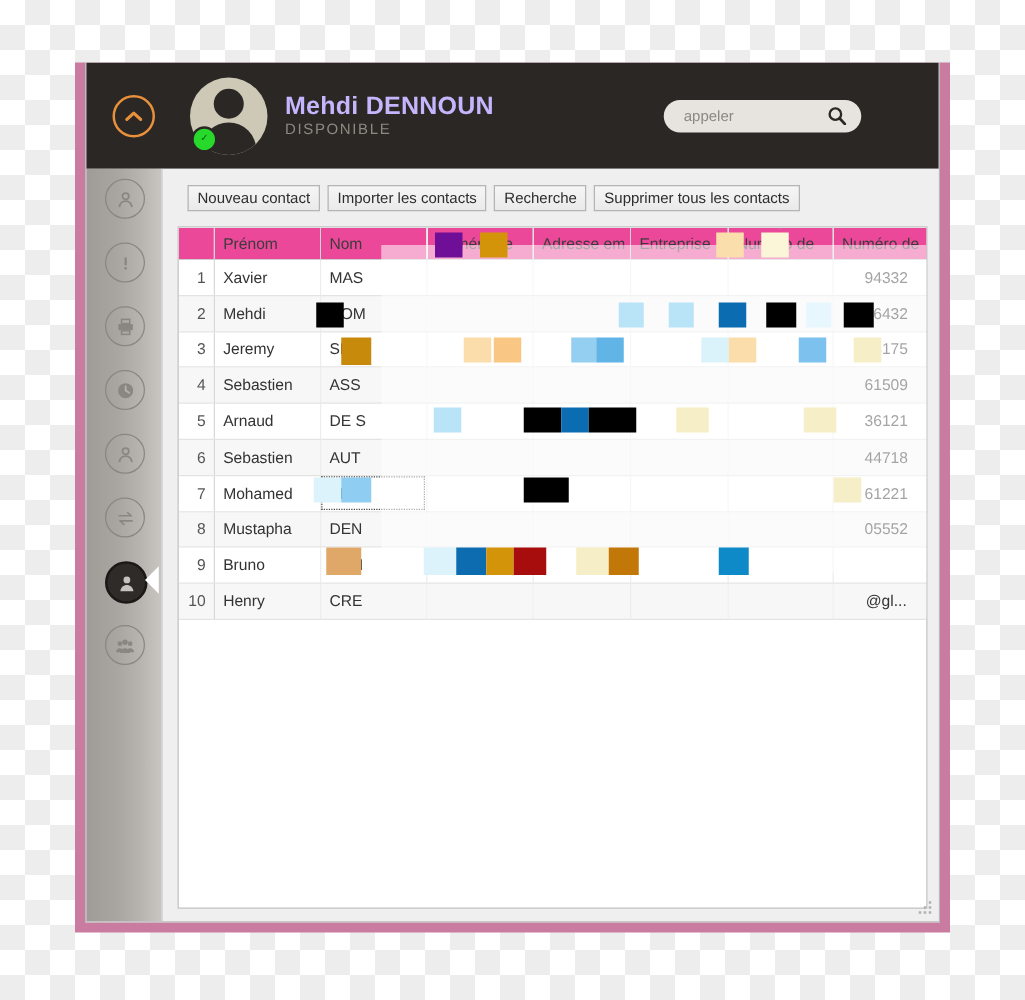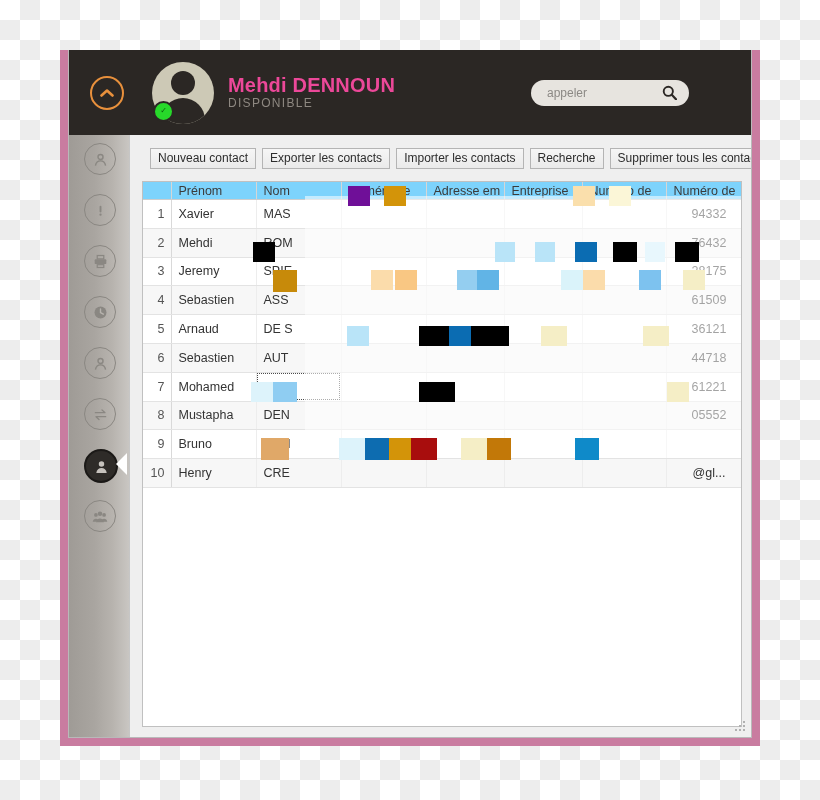--- a/index.html
+++ b/index.html
@@ -59,21 +59,21 @@
     width:44px;height:34px;border-radius:22px 22px 0 0;background:#2b2724;
   }
   #presence-dot{
     position:absolute;left:1px;bottom:2px;width:17px;height:17px;border-radius:50%;
     background:#27d92a;border:2px solid #2b2724;
     display:flex;align-items:center;justify-content:center;
     color:#0b5c0c;font-size:8px;line-height:1;
   }
 
   #user-text{margin-left:14px;flex:none;}
-  #user-name{color:#ec4899;font-size:20px;font-weight:bold;letter-spacing:.2px;line-height:21px;}
+  #user-name{color:#c4b5fd;font-size:20px;font-weight:bold;letter-spacing:.2px;line-height:21px;}
   #user-status{color:#8e8881;font-size:12px;letter-spacing:1.3px;line-height:14px;}
 
   #search-box{
     position:absolute;right:62px;top:50%;transform:translateY(-50%);
     width:158px;height:26px;border-radius:13px;background:#e7e4df;
     display:flex;align-items:center;
   }
   #search-input{
     border:none;outline:none;background:transparent;
     flex:1;min-width:0;margin-left:14px;
@@ -122,23 +122,23 @@
   }
 
   
   #grid{
     position:absolute;left:12px;top:46px;right:9px;bottom:10px;
     background:#ffffff;border:1px solid #c0c0c0;
     overflow:hidden;
   }
   table{border-collapse:collapse;table-layout:fixed;width:602px;font-size:12.5px;color:#333333;}
   thead th{
-    height:17px;font-weight:normal;text-align:left;
+    height:25px;font-weight:normal;text-align:left;
     color:#3b3b3b;padding:0 0 0 7px;
-    background:#7dd3fc;border-right:1px solid #d6d6d6;border-bottom:1px solid #cdcdcd;
+    background:#ec4899;border-right:1px solid #d6d6d6;border-bottom:1px solid #cdcdcd;
     overflow:hidden;white-space:nowrap;position:relative;
   }
   thead th.c-idx{border-right:1px solid #d6d6d6;}
   tbody td{
     height:27.8px;padding:0 0 0 7px;
     border-bottom:1px solid #e3e3e3;border-right:1px solid #ededed;
     overflow:hidden;white-space:nowrap;color:#333333;
   }
   tbody tr:nth-child(even) td{background:#f7f7f7;}
   tbody tr:nth-child(odd) td{background:#ffffff;}
@@ -265,21 +265,20 @@
               <path d="M4.6 14.6c.5-2.8 2.2-4.3 4.4-4.3s3.9 1.5 4.4 4.3z" fill="currentColor"></path>
             </svg>
           </span>
         </div>
       </div>
 
     <div id="content">
 
       <div id="toolbar">
           <button class="tb-btn">Nouveau contact</button>
-          <button class="tb-btn">Exporter les contacts</button>
           <button class="tb-btn">Importer les contacts</button>
           <button class="tb-btn">Recherche</button>
           <button class="tb-btn">Supprimer tous les contacts</button>
         </div>
 
       <div id="grid">
         <table>
           <colgroup id="grid-colgroup">
               <col style="width: 28px;">
               <col style="width: 85px;">

